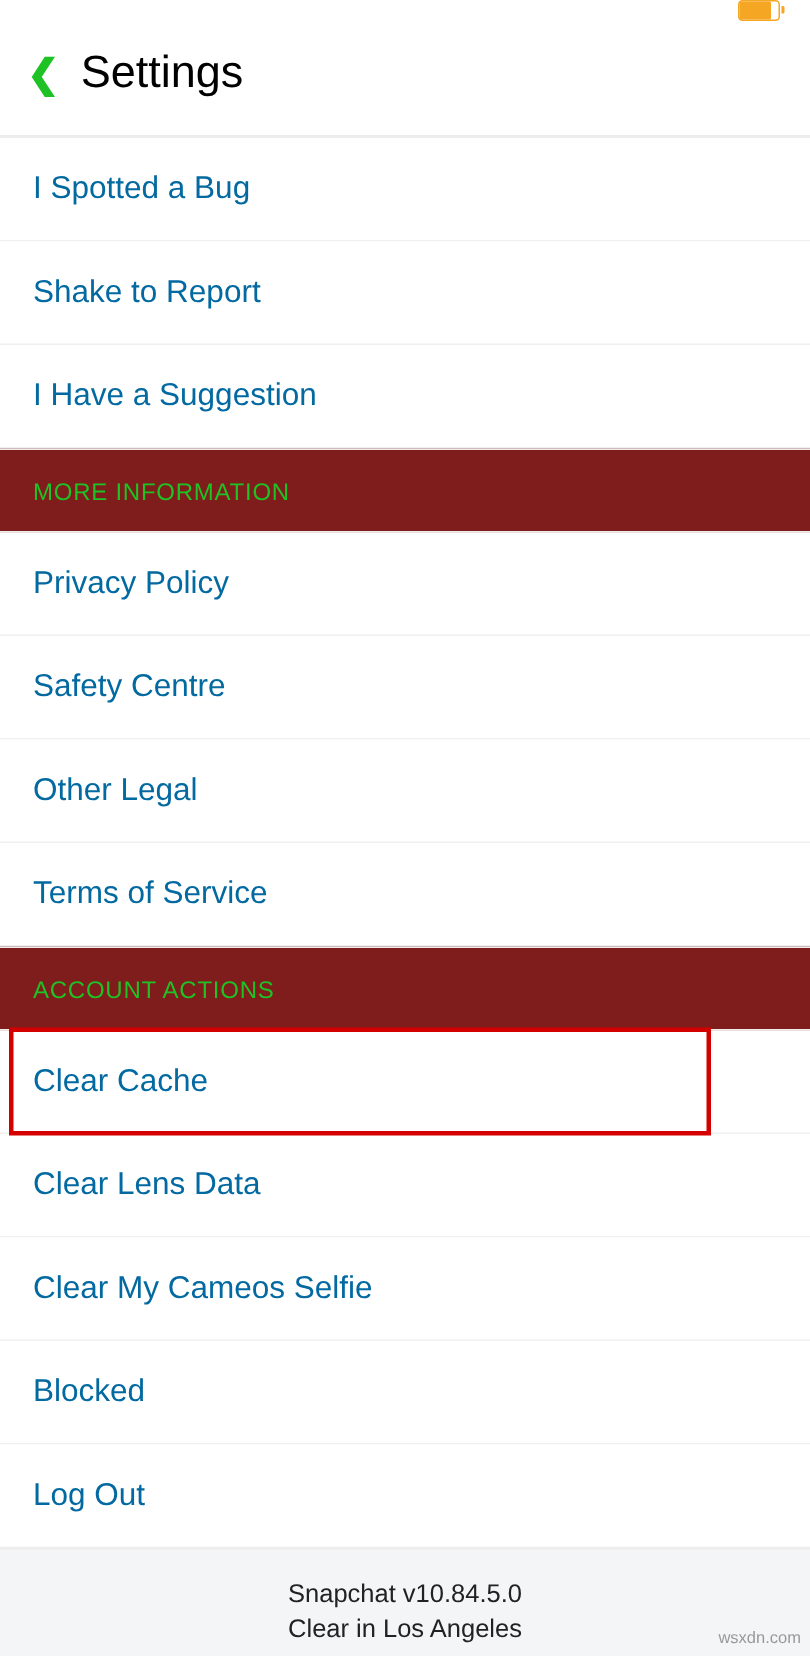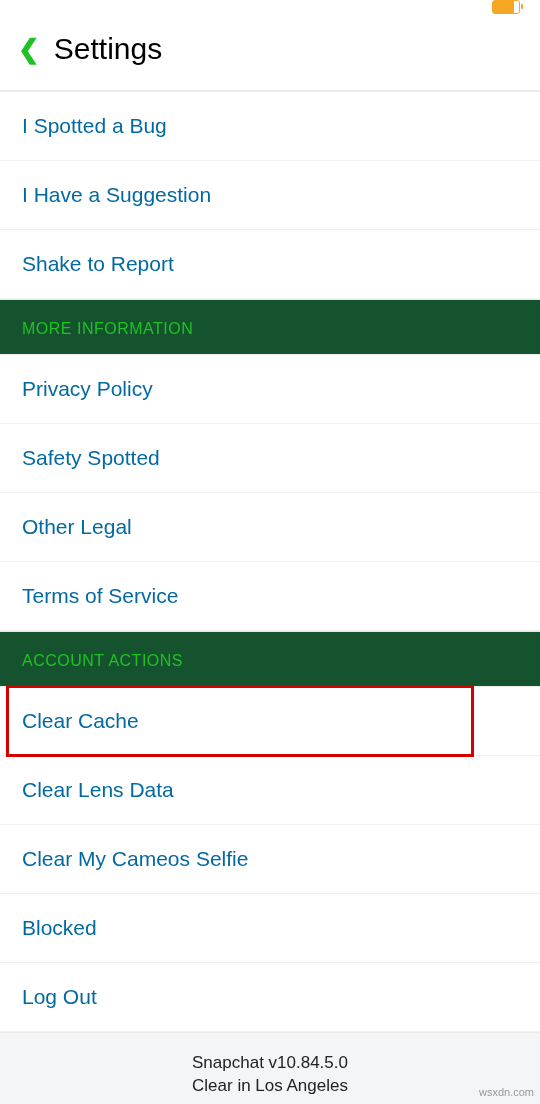--- a/index.html
+++ b/index.html
@@ -76,21 +76,21 @@
       font-size: 21px;
       color: #0369a1;
       border-bottom: 1px solid #f0f0f0;
       background: #ffffff;
     }
     .section-header {
       padding: 20px 32px 16px 22px;
       font-size: 16px;
       letter-spacing: 0.5px;
       color: #1fc224;
-      background: #14532d;
+      background: #7f1d1d;
       border-top: 1px solid #ececec;
       border-bottom: 1px solid #ececec;
     }
     .highlighted {
       position: relative;
     }
     .highlight-box {
       position: absolute;
       left: 6px;
       right: 66px;
@@ -128,29 +128,29 @@
 
 <div class="header">
   <span class="back-chevron">❮</span>
   <span class="header-title">Settings</span>
 </div>
 
 <div class="section-gap"></div>
 
 <div id="feedback-list">
     <div class="list-item"><span>I Spotted a Bug</span></div>
+    <div class="list-item"><span>Shake to Report</span></div>
     <div class="list-item"><span>I Have a Suggestion</span></div>
-    <div class="list-item"><span>Shake to Report</span></div>
   </div>
 
 <div class="section-header">MORE INFORMATION</div>
 
 <div id="more-info-list">
     <div class="list-item"><span>Privacy Policy</span></div>
-    <div class="list-item"><span>Safety Spotted</span></div>
+    <div class="list-item"><span>Safety Centre</span></div>
     <div class="list-item"><span>Other Legal</span></div>
     <div class="list-item"><span>Terms of Service</span></div>
   </div>
 
 <div class="section-header">ACCOUNT ACTIONS</div>
 
 <div id="account-actions-list">
     <div class="list-item highlighted"><span>Clear Cache</span><div class="highlight-box"></div></div>
     <div class="list-item"><span>Clear Lens Data</span></div>
     <div class="list-item"><span>Clear My Cameos Selfie</span></div>

